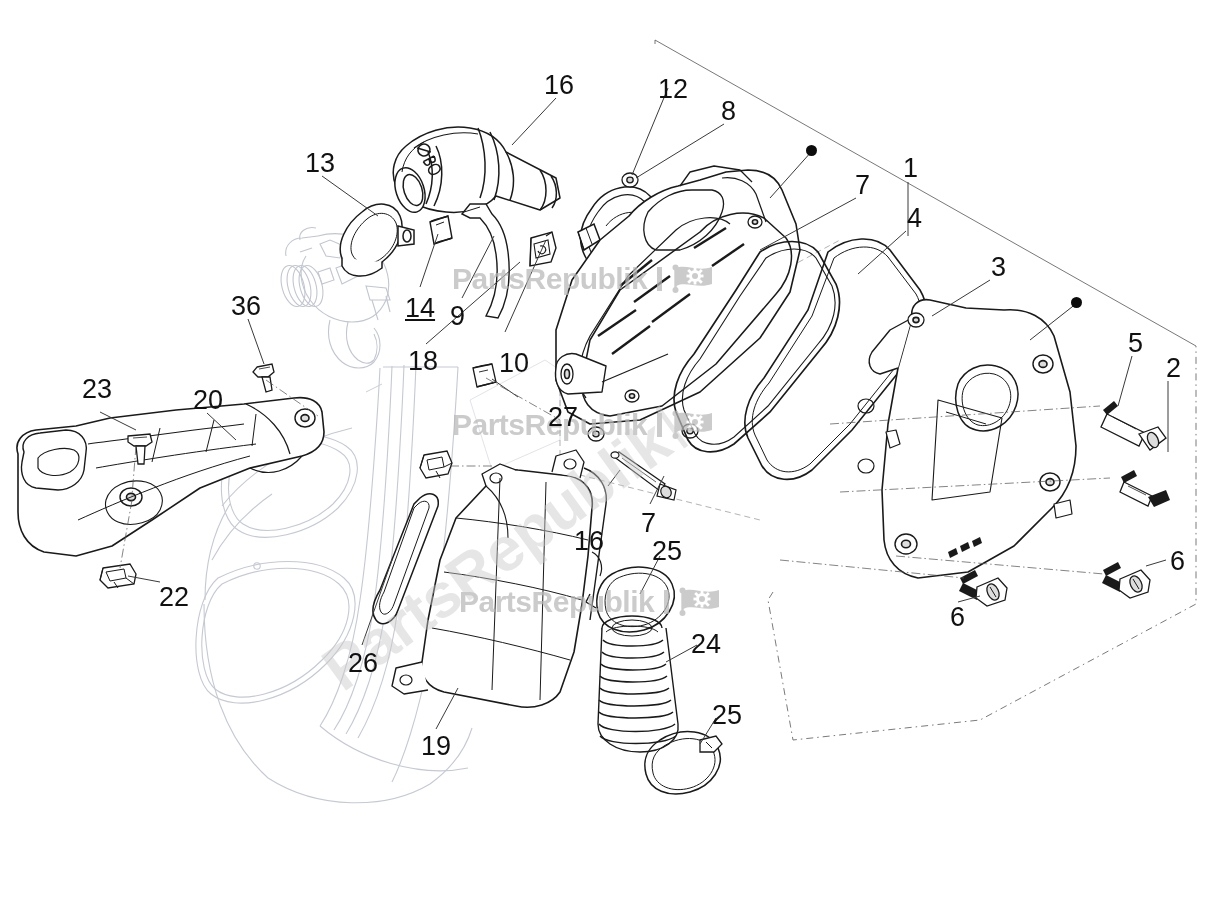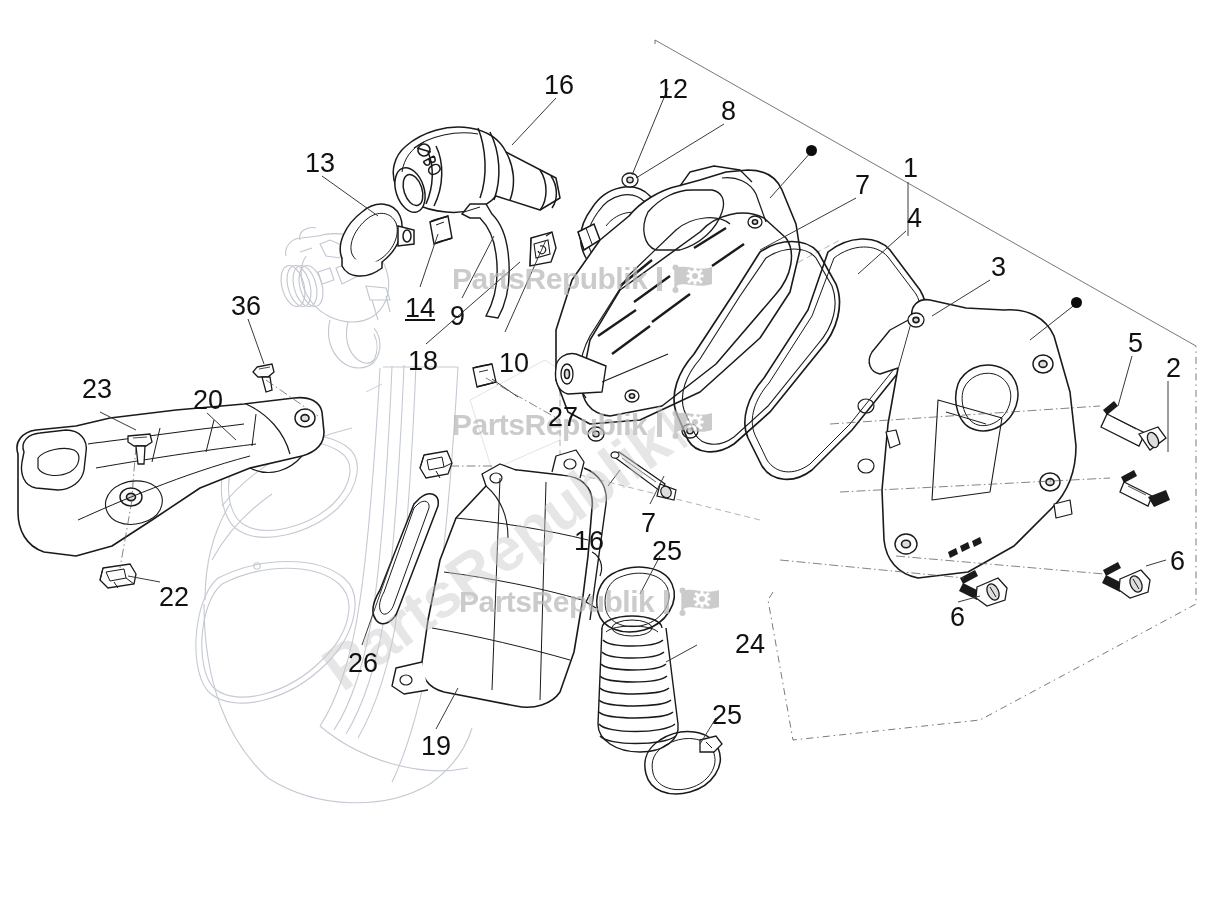--- a/index.html
+++ b/index.html
@@ -703,19 +703,19 @@
   <div class="callout-num" style="left:408px;top:348px;">18</div>
   <div class="callout-num" style="left:487px;top:350px;margin-left:12px;">10</div>
   <div class="callout-num" style="left:82px;top:376px;">23</div>
   <div class="callout-num" style="left:193px;top:387px;text-align:center;">20</div>
   <div class="callout-num" style="left:504px;top:404px;margin-left:44px;">27</div>
   <div class="callout-num" style="left:574px;top:492px;margin-top:36px;">16</div>
   <div class="callout-num" style="left:641px;top:510px;">7</div>
   <div class="callout-num" style="left:652px;top:538px;">25</div>
   <div class="callout-num" style="left:1170px;top:548px;">6</div>
   <div class="callout-num" style="left:159px;top:584px;">22</div>
-  <div class="callout-num" style="left:735px;top:631px;">24</div>
+  <div class="callout-num" style="left:691px;top:631px;">24</div>
   <div class="callout-num" style="left:348px;top:650px;text-align:right;">26</div>
   <div class="callout-num" style="left:950px;top:604px;">6</div>
   <div class="callout-num" style="left:712px;top:702px;">25</div>
   <div class="callout-num" style="left:421px;top:733px;">19</div>
 
 </div>
 
 </body></html>

